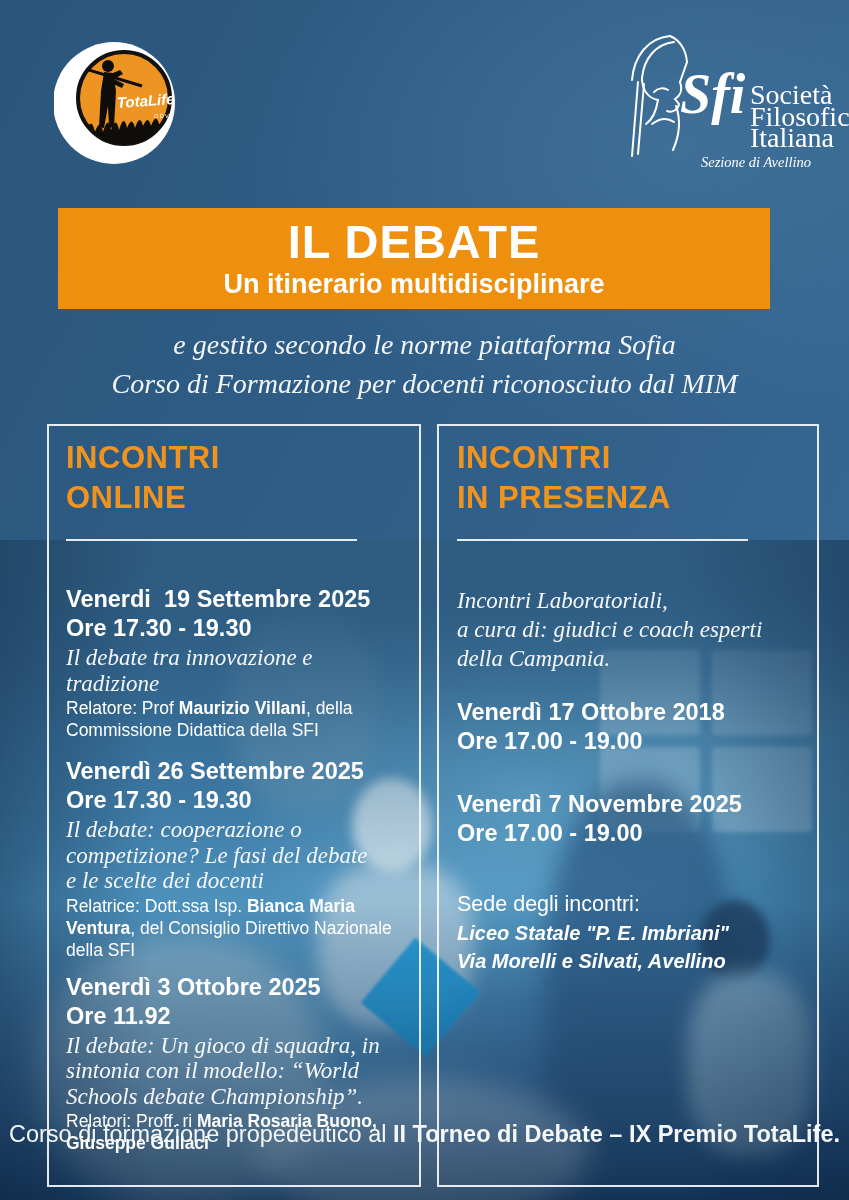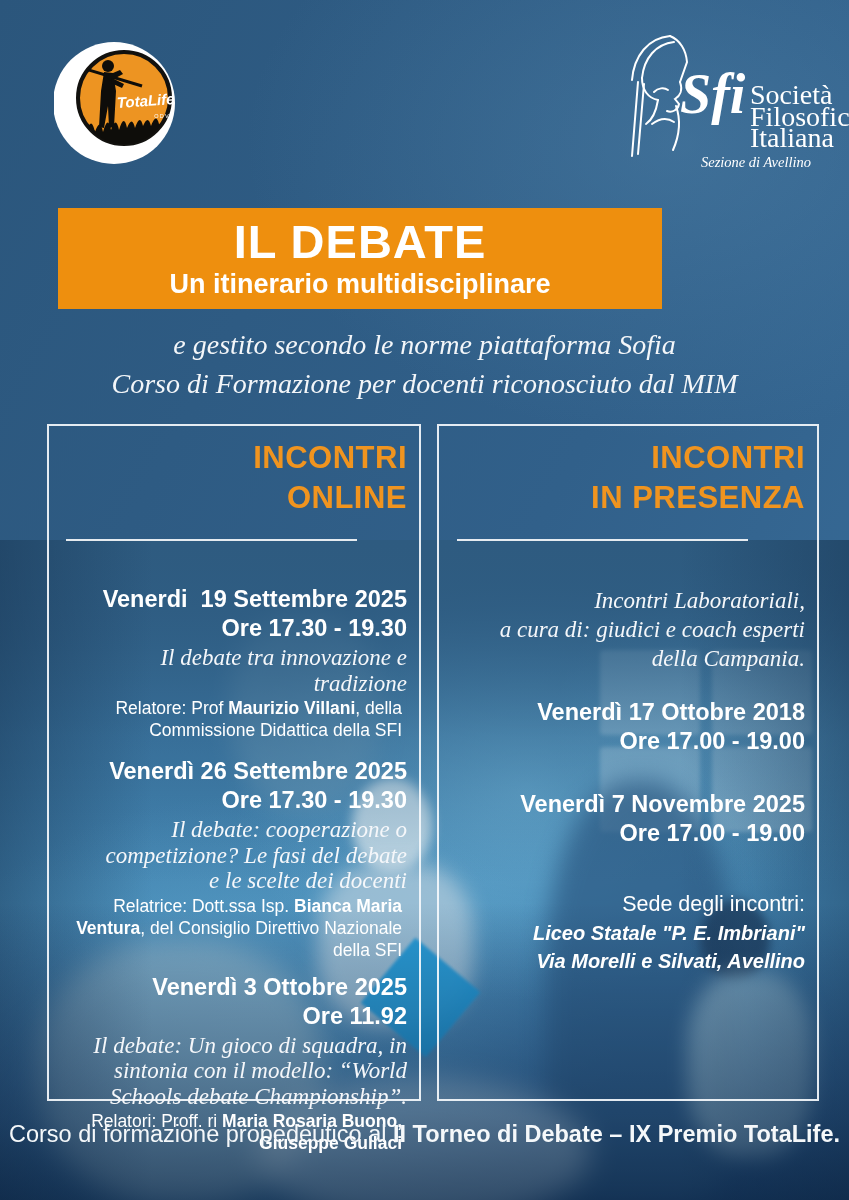--- a/index.html
+++ b/index.html
@@ -37,28 +37,28 @@
       linear-gradient(180deg,rgba(0,0,0,0) 55%,rgba(16,40,70,.45) 88%,rgba(10,32,60,.62) 100%),
       linear-gradient(90deg,rgba(20,48,78,.45) 0%,rgba(20,48,78,0) 18%,rgba(20,48,78,0) 80%,rgba(20,48,78,.4) 100%);}
   
   .totalife{position:absolute;left:54px;top:40px;width:126px;height:126px;}
   .sfi{position:absolute;left:612px;top:26px;width:232px;height:148px;}
   .sfi svg.athena{position:absolute;left:6px;top:4px;width:96px;height:134px;}
   .sfi-acronym{position:absolute;left:68px;top:40px;font-family:"Liberation Serif",serif;font-style:italic;font-weight:bold;font-size:56px;line-height:56px;}
   .sfi-names{position:absolute;left:138px;top:58px;font-family:"Liberation Serif",serif;font-size:28px;line-height:21.5px;white-space:pre-line;}
   .sfi-section{position:absolute;left:84px;top:128px;width:120px;text-align:center;font-family:"Liberation Serif",serif;font-style:italic;font-size:14.5px;}
   
-  .banner{position:absolute;left:58px;top:208px;width:604px;height:101px;background:var(--orange-banner,#ee8f0e);text-align:center;}
+  .banner{position:absolute;left:58px;top:208px;width:712px;height:101px;background:var(--orange-banner,#ee8f0e);text-align:center;}
   .banner-title{font-size:47px;font-weight:bold;letter-spacing:1px;line-height:50px;margin-top:9px;}
   .banner-sub{font-size:27px;font-weight:bold;line-height:30px;margin-top:2px;}
   
   .intro{position:absolute;left:0;top:325px;width:849px;text-align:center;
     font-family:"Liberation Serif",serif;font-style:italic;font-size:28px;line-height:39px;color:#f3f6f9;}
   
-  .box{position:absolute;top:424px;height:677px;border:2px solid rgba(245,249,252,.92);box-sizing:border-box;z-index:5;text-align:right;}
+  .box{position:absolute;top:424px;height:763px;border:2px solid rgba(245,249,252,.92);box-sizing:border-box;z-index:5;}
   .box-left{left:47px;width:374px;padding:12px 12px 0 17px;}
   .box-right{left:437px;width:382px;padding:12px 12px 0 18px;}
   .col-heading{color:var(--orange-heading,#f0941f);font-weight:bold;font-size:31px;line-height:40px;letter-spacing:.5px;white-space:pre-line;}
   .rule{width:291px;height:2px;background:rgba(255,255,255,.88);margin-top:21px;}
   .events{margin-top:44px;}
   .event{margin-bottom:16px;}
   .event-2{margin-bottom:12px;}
   .date,.time{font-weight:bold;font-size:23.5px;line-height:29px;white-space:pre-wrap;}
   .ev-title{font-family:"Liberation Serif",serif;font-style:italic;font-size:23px;line-height:25.5px;margin-top:2px;white-space:pre-line;color:#f5f7fa;}
   .speaker{font-size:17.5px;line-height:22px;margin-top:1px;max-width:336px;}

